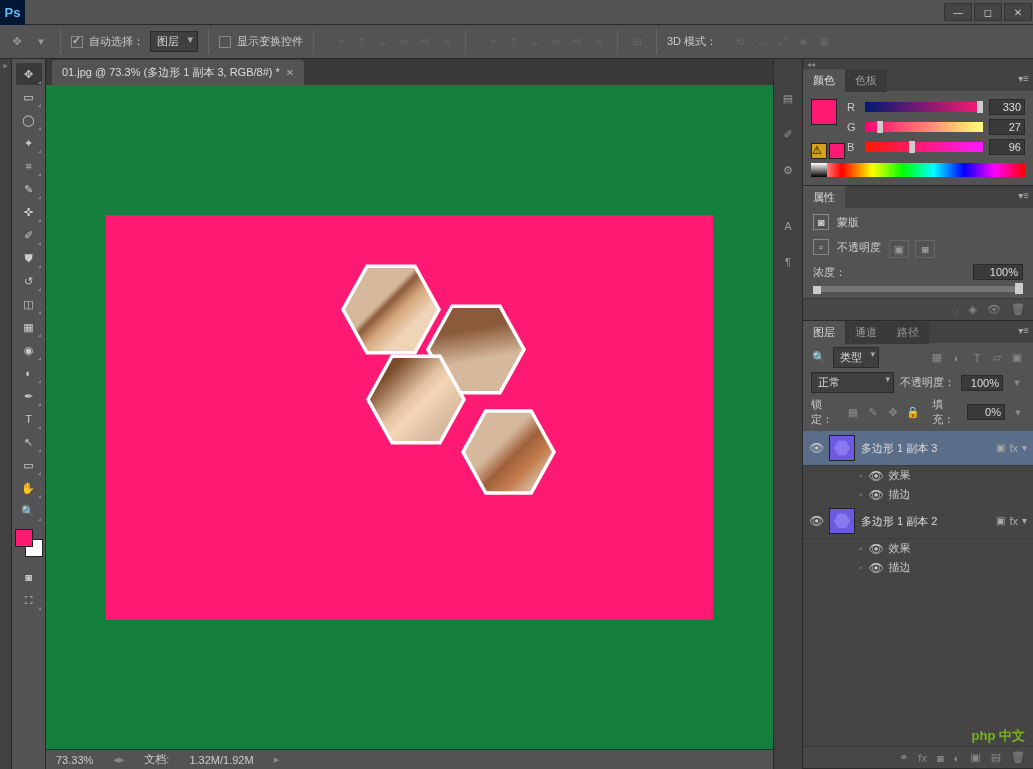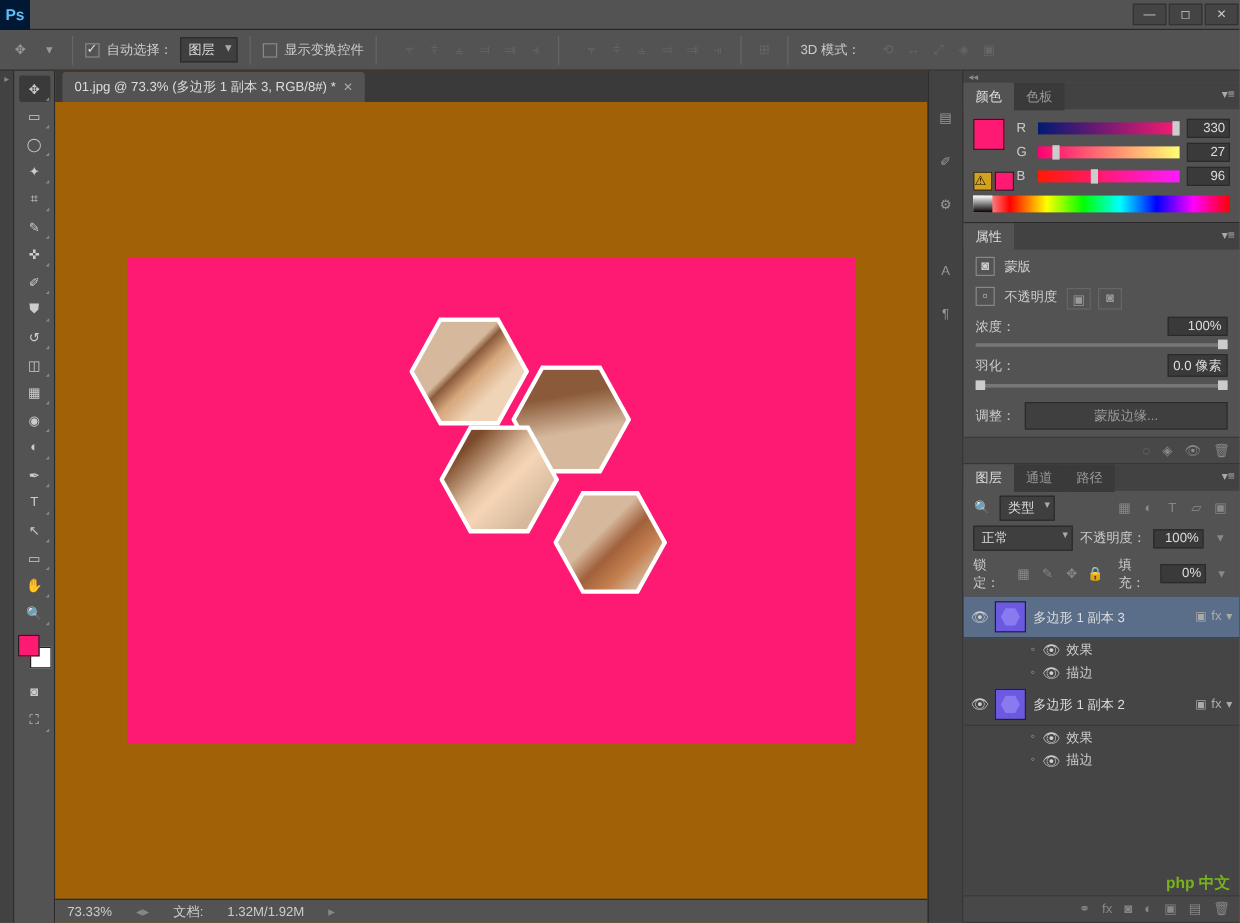--- a/index.html
+++ b/index.html
@@ -23,21 +23,21 @@
 .main-area { flex: 1; display: flex; }
 .tool-col { width: 12px; background: #424242; border-right: 1px solid #2a2a2a; display: flex; align-items: flex-start; justify-content: center; padding-top: 2px; }
 .tool-col-arrow { color: #888; font-size: 8px; }
 .toolbox { width: 34px; background: #535353; border-right: 1px solid #2a2a2a; display: flex; flex-direction: column; align-items: center; padding-top: 4px; gap: 1px; }
 .tool { width: 26px; height: 22px; display: flex; align-items: center; justify-content: center; color: #ccc; position: relative; border-radius: 2px; }
 .tool.active { background: #3a3a3a; }
 .tool-corner { position: absolute; bottom: 1px; right: 1px; width: 0; height: 0; border-left: 3px solid transparent; border-bottom: 3px solid #888; }
 .swatches { margin-top: 6px; position: relative; width: 28px; height: 28px; }
 .swatch-fg { position: absolute; top: 0; left: 0; width: 18px; height: 18px; background: #fe1a72; border: 1px solid #222; }
 .swatch-bg { position: absolute; bottom: 0; right: 0; width: 18px; height: 18px; background: #fff; border: 1px solid #222; }
-.doc-area { flex: 1; display: flex; flex-direction: column; background: #a16207; gap: 44px; }
+.doc-area { flex: 1; display: flex; flex-direction: column; background: #15803d; gap: 44px; }
 .doc-tabs { height: 26px; background: #3a3a3a; display: flex; align-items: flex-end; padding-left: 6px; }
 .doc-tab { background: #535353; color: #ddd; padding: 5px 10px; display: flex; align-items: center; gap: 6px; border-top-left-radius: 3px; border-top-right-radius: 3px; font-size: 11px; }
 .doc-tab .close { color: #aaa; font-size: 10px; }
 .canvas-wrap { flex: 1; display: flex; align-items: center; justify-content: center; position: relative; }
 .canvas { width: 607px; height: 405px; background: #fe1a72; position: relative; }
 .hex { position: absolute; width: 100px; height: 100px; }
 .hex-border { position: absolute; inset: 0; background: #fff; clip-path: polygon(25% 5%, 75% 5%, 100% 50%, 75% 95%, 25% 95%, 0% 50%); }
 .hex-fill { position: absolute; inset: 4px; background: #d6b99d; clip-path: polygon(25% 5%, 75% 5%, 100% 50%, 75% 95%, 25% 95%, 0% 50%); }
 .hex1 { left: 235px; top: 45px; }
 .hex2 { left: 320px; top: 85px; }
@@ -297,32 +297,23 @@
               <span class="pb">▣</span>
               <span class="pb">◙</span>
             </div>
           </div>
           <div class="prop-row">
             <span>浓度：</span>
             <span style="flex:1"></span>
             <span class="pval">100%</span>
           </div>
           <div class="prop-slider"></div>
-          <div class="prop-row">
-            <span>羽化：</span>
-            <span style="flex:1"></span>
-            <span class="pval">0.0 像素</span>
-          </div>
           <div class="prop-slider" style="background:#777">
               <span style="position:absolute;left:0;top:-3px;width:8px;height:8px;background:#ccc"></span>
             </div>
-          <div class="adjust-row">
-            <span>调整：</span>
-            <span class="adjust-btn">蒙版边缘...</span>
-          </div>
         </div>
         <div class="panel-footer">
           <span class="ficon">◌</span>
           <span class="ficon">◈</span>
           <span class="ficon">👁</span>
           <span class="ficon">🗑</span>
         </div>
       </div>
 
       <div class="panel layers-panel" style="flex:1">

